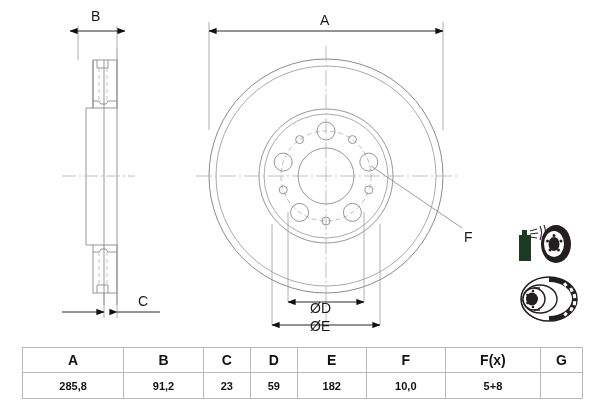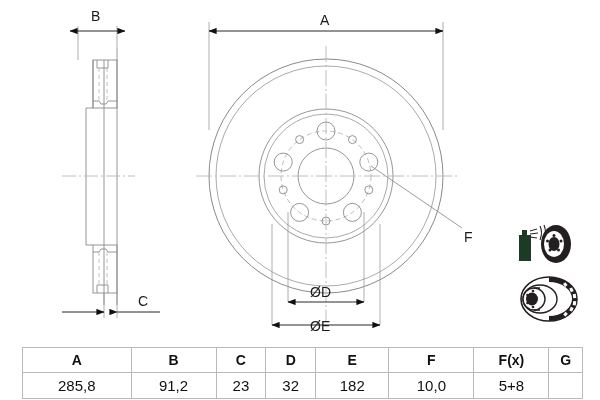--- a/index.html
+++ b/index.html
@@ -48,22 +48,22 @@
     color: #111111;
     padding: 0;
   }
   #spec-table tr.hdr td {
     height: 24px;
     font-size: 14px;
     font-weight: bold;
   }
   #spec-table tr.val td {
     height: 25px;
-    font-size: 15px;
-    font-weight: normal;
+    font-size: 11px;
+    font-weight: bold;
   }
 </style>
 </head>
 <body>
 
 <div id="root">
 
   <svg class="svg-layer" viewBox="0 0 600 400">
     <defs>
       <marker id="arrIn" markerWidth="9" markerHeight="7" refX="8.5" refY="3.5" orient="auto">
@@ -235,41 +235,41 @@
   </svg>
 
   <div class="lbl dim-label" style="left:91px; top:8px;">B</div>
 
   <div class="lbl dim-label" style="left:138px; top:293px;">C</div>
 
   <div class="lbl dim-label" style="left:320px; top:12px;">A</div>
 
   <div class="lbl dim-label" style="left:464px; top:229px;">F</div>
 
-  <div class="lbl dim-label" style="left:310px; top:284px;">ØD</div>
+  <div class="lbl dim-label" style="left:310px; top:300px;">ØD</div>
 
   <div class="lbl dim-label" style="left:310px; top:318px;">ØE</div>
 
   <table id="spec-table">
     <tbody>
       <tr class="hdr">
         <td>A</td>
         <td>B</td>
         <td>C</td>
         <td>D</td>
         <td>E</td>
         <td>F</td>
         <td>F(x)</td>
         <td>G</td>
       </tr>
       <tr class="val">
         <td>285,8</td>
         <td>91,2</td>
         <td>23</td>
-        <td>32</td>
+        <td>59</td>
         <td>182</td>
         <td>10,0</td>
         <td>5+8</td>
         <td></td>
       </tr>
     </tbody>
   </table>
 
 </div>
 

